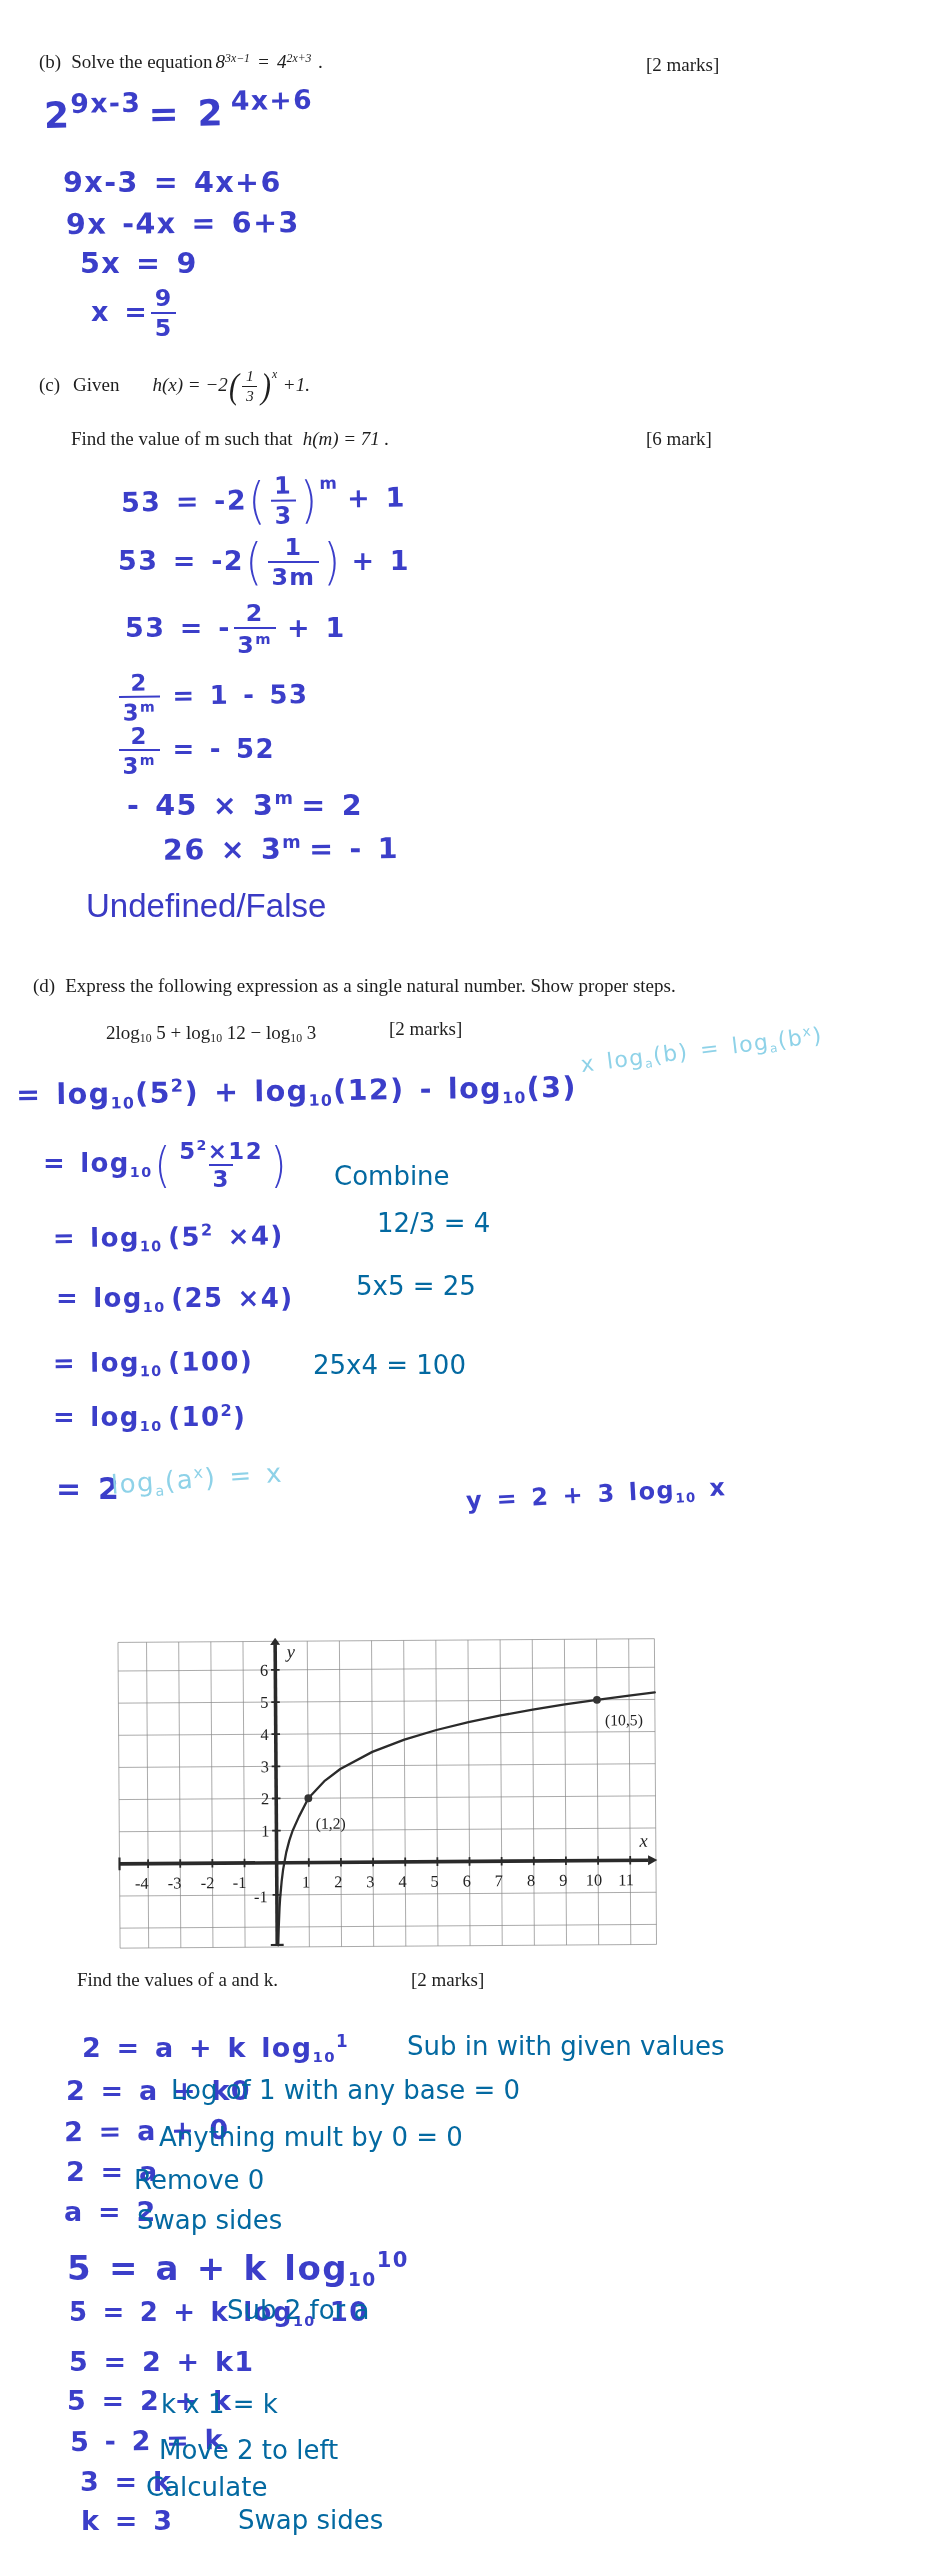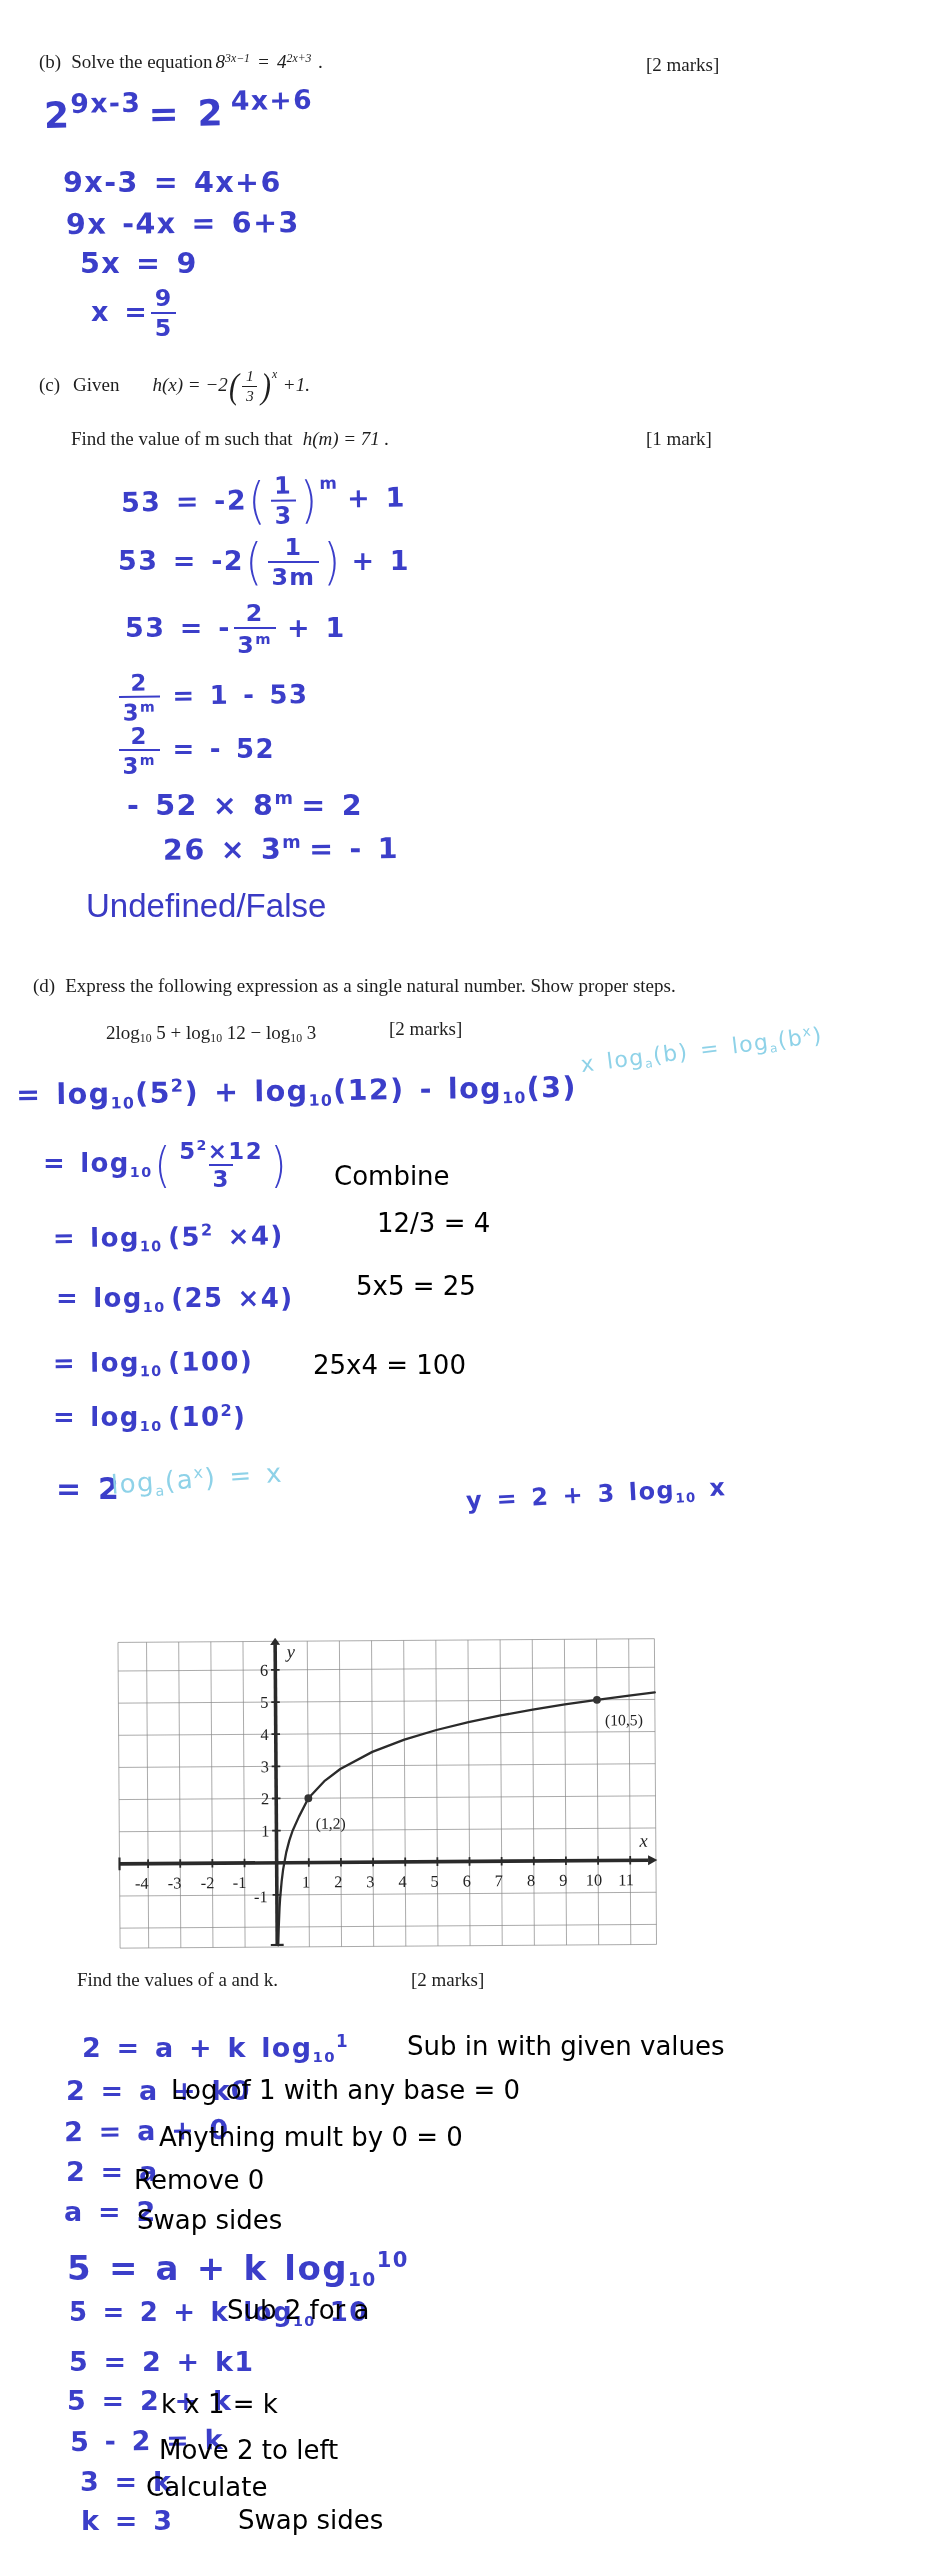--- a/index.html
+++ b/index.html
@@ -2,21 +2,21 @@
 <html style="font-size:11.4px"><head>
 <meta charset="utf-8">
 <style>
   html,body{margin:0;padding:0;background:#e8e8e8;}
   .page{position:relative;width:925px;height:2576px;background:#ffffff;overflow:hidden;
         font-family:"Liberation Serif", serif;color:#1e1e1e;}
   .row{position:absolute;white-space:nowrap;line-height:1.15;}
   .q{font-size:19px;}
   .mi{font-style:italic;}
   .hw{font-family:"DejaVu Sans", sans-serif;color:#3b3ec9;font-weight:bold;letter-spacing:1.4px;word-spacing:3.6px;}
-  .typed{font-family:"DejaVu Sans", sans-serif;color:#000000;font-weight:normal;letter-spacing:0;}
+  .typed{font-family:"DejaVu Sans", sans-serif;color:#0369a1;font-weight:normal;letter-spacing:0;}
   .cyan{color:#8ed2e8;}
   .sup{display:inline-block;font-size:0.62em;vertical-align:0.55em;letter-spacing:0;}
   .sub{display:inline-block;font-size:0.62em;vertical-align:-0.28em;letter-spacing:0;}
   .hsup{display:inline-block;font-size:0.62em;vertical-align:0.6em;}
   .hsup-big{display:inline-block;font-size:0.74em;vertical-align:0.55em;}
   .hsub{display:inline-block;font-size:0.55em;vertical-align:-0.35em;}
   .frac{display:inline-flex;flex-direction:column;align-items:center;vertical-align:middle;
         line-height:1.08;text-align:center;font-size:0.88em;margin:0 2.9px;}
   .frac .num{padding:0 3.6px 0.7px;}
   .frac .den{border-top:0.09em solid currentColor;padding:1.4px 3.6px 0;}
@@ -49,21 +49,21 @@
 
   <div class="row q" style="left:39px;top:368px">
     <span>(c)</span><span style="margin-left:13px">Given</span><span class="mi" style="margin-left:33px"><span>h(x) = −2</span><span class="bigp">(</span><span class="frac" style="font-size:0.82em">
           <span class="num">1</span>
           <span class="den">3</span>
         </span><span class="bigp">)</span><span class="sup" style="vertical-align:1.1em">x</span><span style="margin-left:5.7px">+1.</span></span>
   </div>
   <div class="row q" style="left:71px;top:428px">
     <span>Find the value of m such that</span><span class="mi" style="margin-left:10px">h(m) = 71 .</span>
   </div>
-  <div class="row q" style="left:646px;top:428px">[1 mark]</div>
+  <div class="row q" style="left:646px;top:428px">[6 mark]</div>
 
   <div class="row hw" style="left:121px;top:474px;font-size:27px;transform:rotate(-1deg)">
     <span>53 = -2</span><span class="bigp">(</span><span class="frac">
         <span class="num">1</span>
         <span class="den">3</span>
       </span><span class="bigp">)</span><span class="hsup" style="vertical-align:1.15em">m</span><span style="margin-left:8.6px">+ 1</span>
   </div>
   <div class="row hw" style="left:118px;top:535px;font-size:27px">
     <span>53 = -2</span><span class="bigp">(</span><span class="frac">
         <span class="num">1</span>
@@ -82,21 +82,21 @@
         <span class="den"><span>3</span><span class="hsup">m</span></span>
       </span><span style="margin-left:10px">= 1 - 53</span>
   </div>
   <div class="row hw" style="left:116px;top:724px;font-size:26px">
     <span class="frac">
         <span class="num">2</span>
         <span class="den"><span>3</span><span class="hsup">m</span></span>
       </span><span style="margin-left:10px">= - 52</span>
   </div>
   <div class="row hw" style="left:127px;top:788px;font-size:28.6px">
-    <span>- 52 × 8</span><span class="hsup">m</span><span style="margin-left:7.1px">= 2</span>
+    <span>- 45 × 3</span><span class="hsup">m</span><span style="margin-left:7.1px">= 2</span>
   </div>
   <div class="row hw" style="left:163px;top:832px;font-size:28.6px;transform:rotate(-0.5deg)">
     <span>26 × 3</span><span class="hsup">m</span><span style="margin-left:7.1px">= - 1</span>
   </div>
   <div class="row" style="left:86px;top:887px;font-size:33px;font-family:'Liberation Sans', sans-serif;color:#3a3ac4">Undefined/False</div>
 
   <div class="row q" style="left:33px;top:975px">
     <span>(d)</span><span style="margin-left:10px">Express the following expression as a single natural number. Show proper steps.</span>
   </div>
   <div class="row q" style="left:106px;top:1022px">

